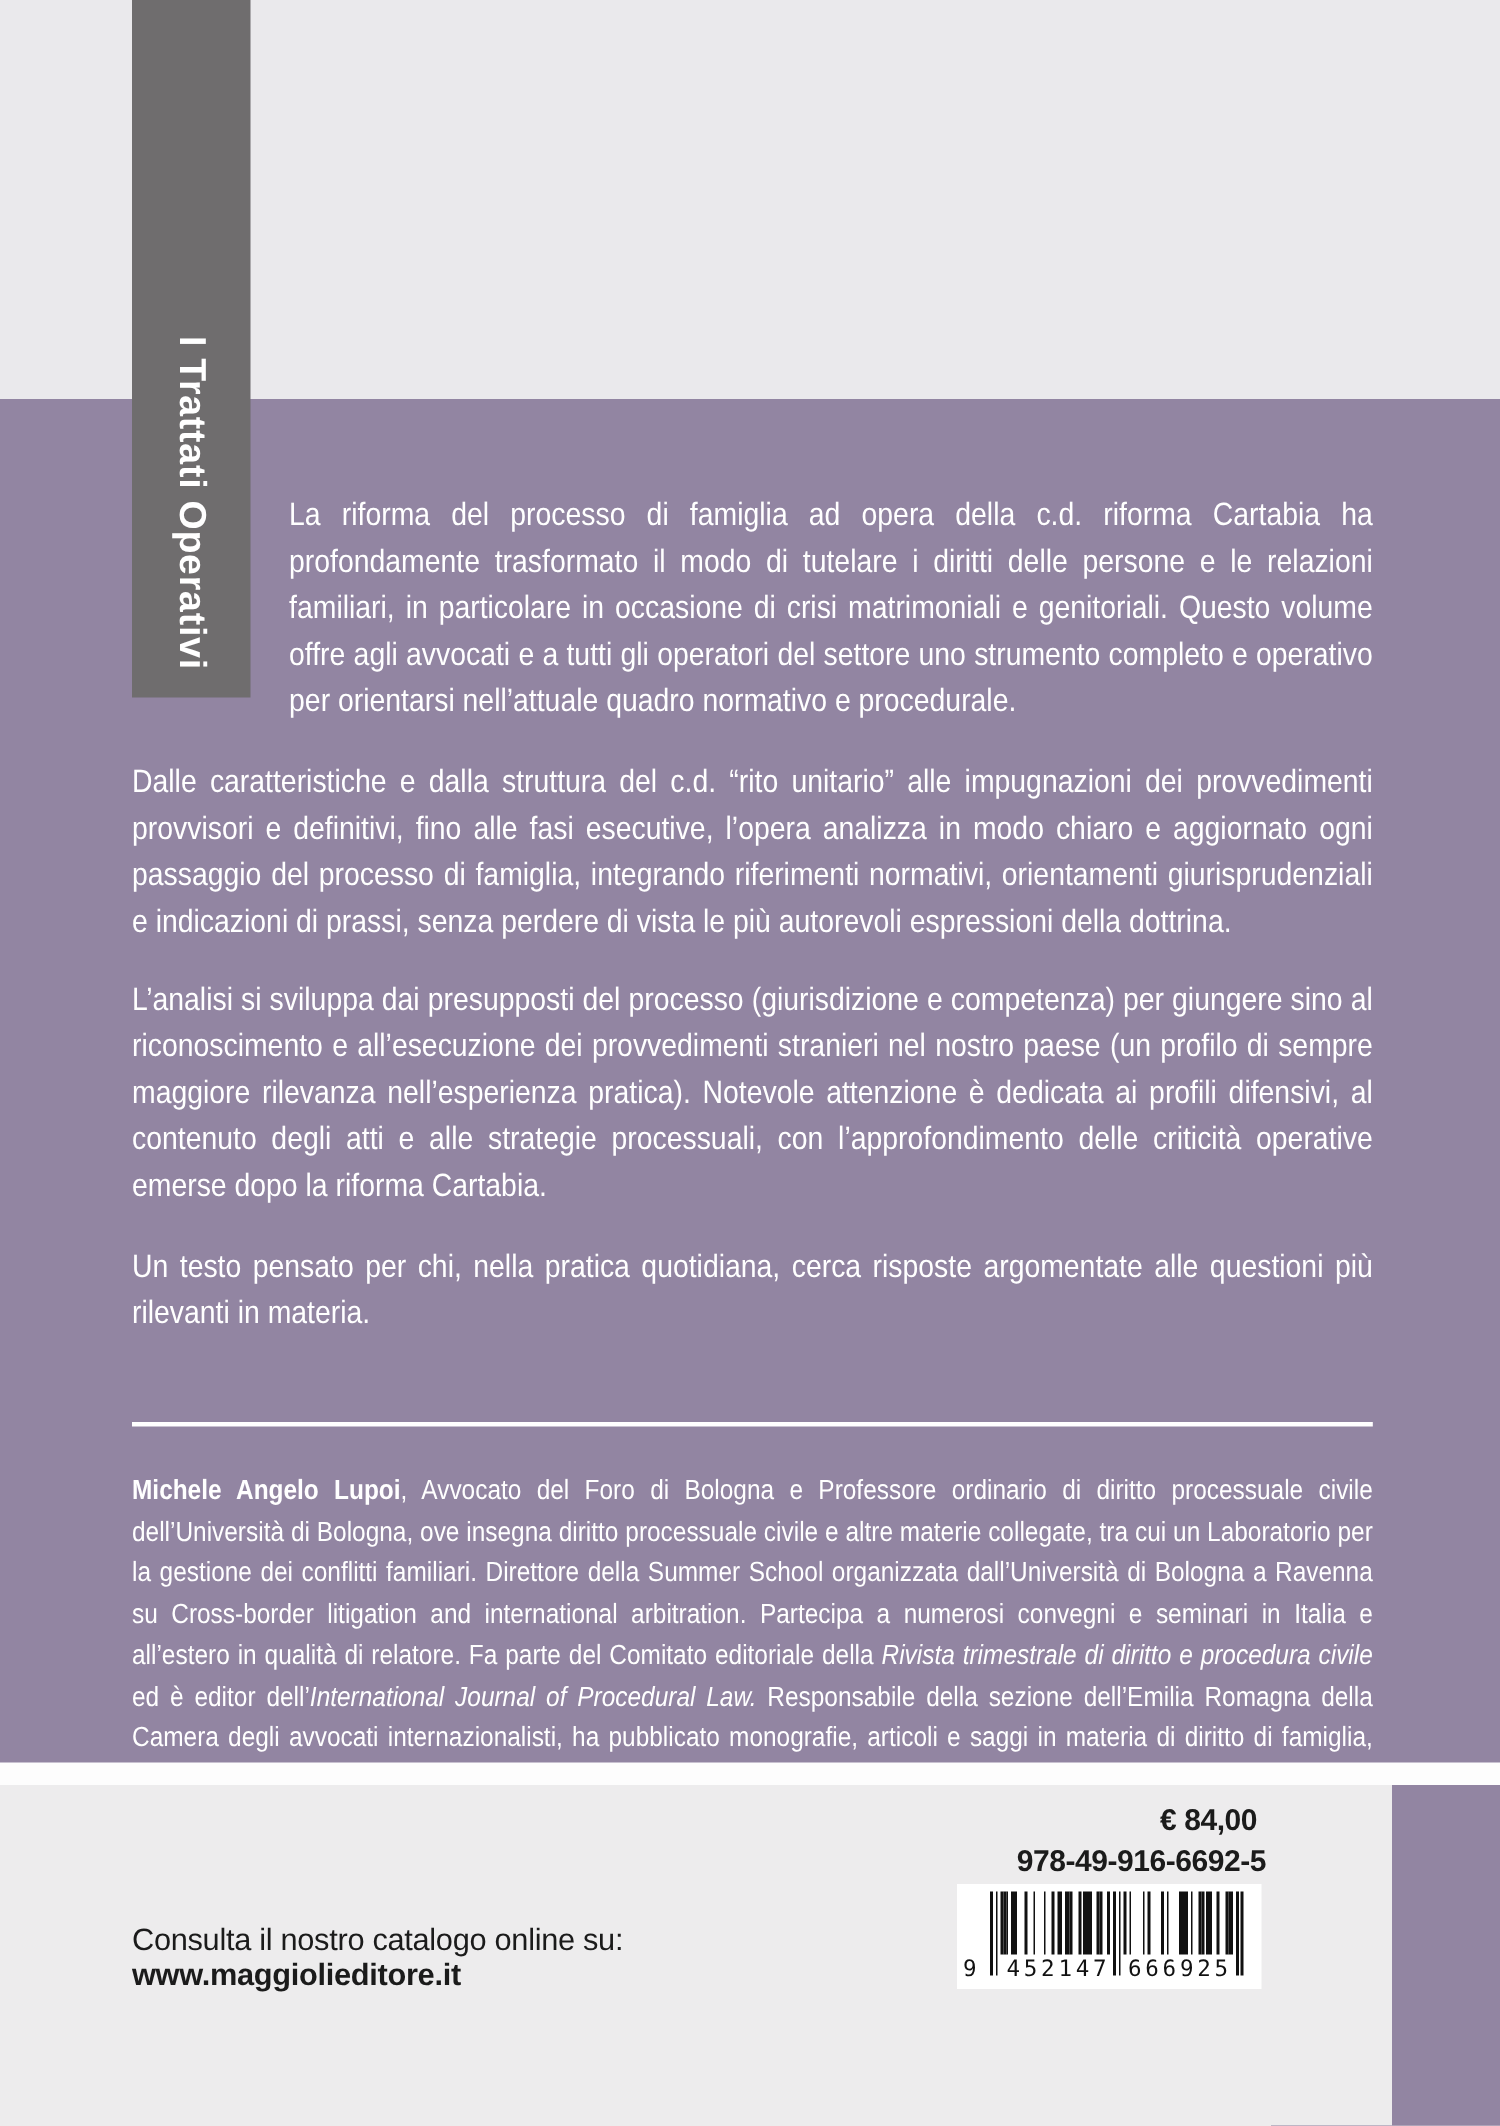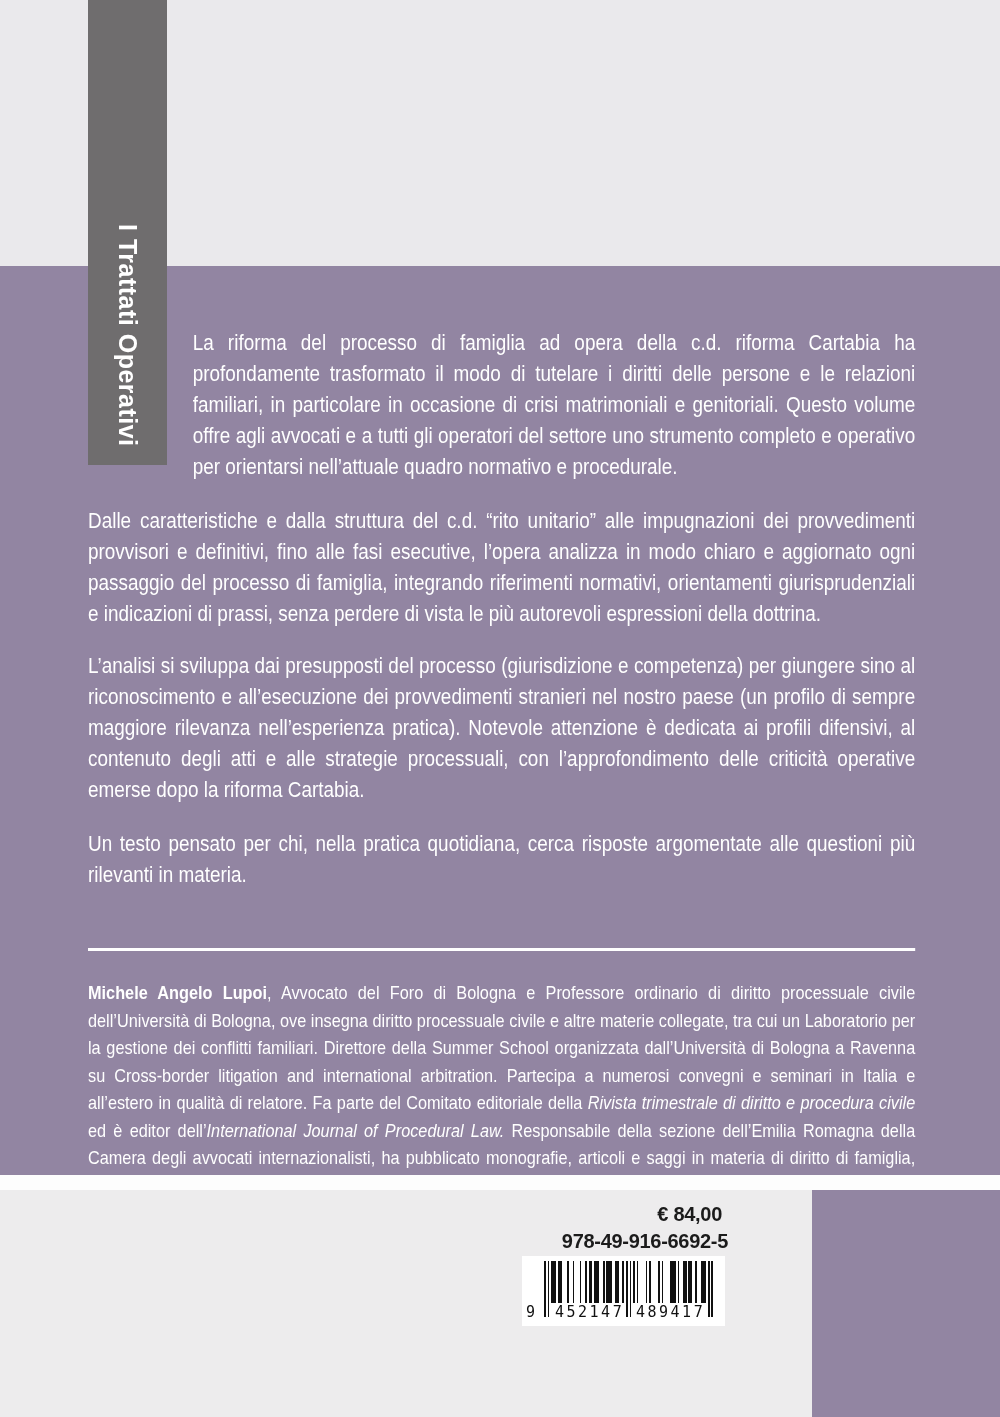--- a/index.html
+++ b/index.html
@@ -28,21 +28,21 @@
   .content p{font-size:21.5px;line-height:31px;text-align:justify;}
   .p1{margin:62px 0 0 119px;}
   .p2{margin-top:23px;}
   .p3{margin-top:21px;}
   .p4{margin-top:23px;}
   .separator{margin-top:57px;width:100%;height:3px;background:#fff;}
   .bio{margin-top:28px;font-size:18.5px !important;line-height:27.5px !important;}
   .bio .bold{font-weight:bold;}
   .bio .italic{font-style:italic;}
   .white-band{position:absolute;left:0;top:1175px;width:1000px;height:15px;background:#fdfdfd;}
-  .footer{position:absolute;left:0;top:1190px;width:812px;height:227px;background:var(--footer);color:var(--text-dark);}
+  .footer{position:absolute;left:0;top:1190px;width:928px;height:227px;background:var(--footer);color:var(--text-dark);}
   .price{position:absolute;right:90px;top:13px;font-weight:bold;font-size:20px;letter-spacing:-0.3px;}
   .isbn{position:absolute;right:84px;top:40px;font-weight:bold;font-size:20px;letter-spacing:-0.3px;}
   .barcode{position:absolute;right:87px;top:66px;width:203px;height:70px;background:#fff;}
   .bars{position:absolute;left:22px;top:5px;display:flex;align-items:flex-start;}
   .bc-digit{position:absolute;top:47px;font-family:"DejaVu Sans Mono",monospace;font-size:15px;color:#111;}
   .bc-left{left:4px;}
   .bc-g1{left:33px;letter-spacing:2.5px;}
   .bc-g2{left:114px;letter-spacing:2.5px;}
   .catalog{position:absolute;left:88px;top:92px;font-size:20.5px;line-height:23px;letter-spacing:-0.2px;}
   .catalog .url{font-weight:bold;}
@@ -166,18 +166,22 @@
           <div style="width: 1.79px; flex: 0 0 auto; height: 42px; background: rgb(17, 17, 17);"></div>
           <div style="width: 1.79px; flex: 0 0 auto; height: 42px; background: rgb(17, 17, 17);"></div>
           <div style="width: 1.79px; flex: 0 0 auto; height: 42px; background: rgb(17, 17, 17);"></div>
           <div style="width: 1.79px; flex: 0 0 auto; height: 42px; background: transparent;"></div>
           <div style="width: 1.79px; flex: 0 0 auto; height: 56px; background: rgb(17, 17, 17);"></div>
           <div style="width: 1.79px; flex: 0 0 auto; height: 56px; background: transparent;"></div>
           <div style="width: 1.79px; flex: 0 0 auto; height: 56px; background: rgb(17, 17, 17);"></div>
         </div>
       <span class="bc-digit bc-left">9</span>
       <span class="bc-digit bc-g1">452147</span>
-      <span class="bc-digit bc-g2">489417</span>
+      <span class="bc-digit bc-g2">666925</span>
     </div>
 
+    <div class="catalog">
+      <div>Consulta il nostro catalogo online su:</div>
+      <div class="url">www.maggiolieditore.it</div>
+    </div>
   </div>
 
 </div>
 
 </body></html>

